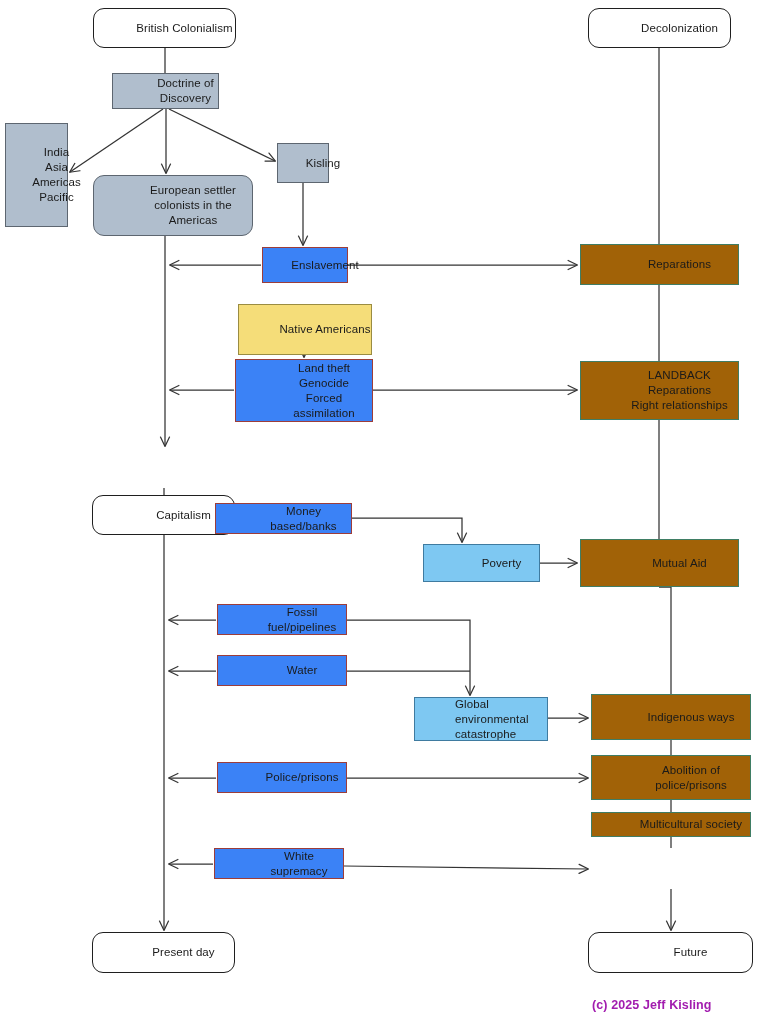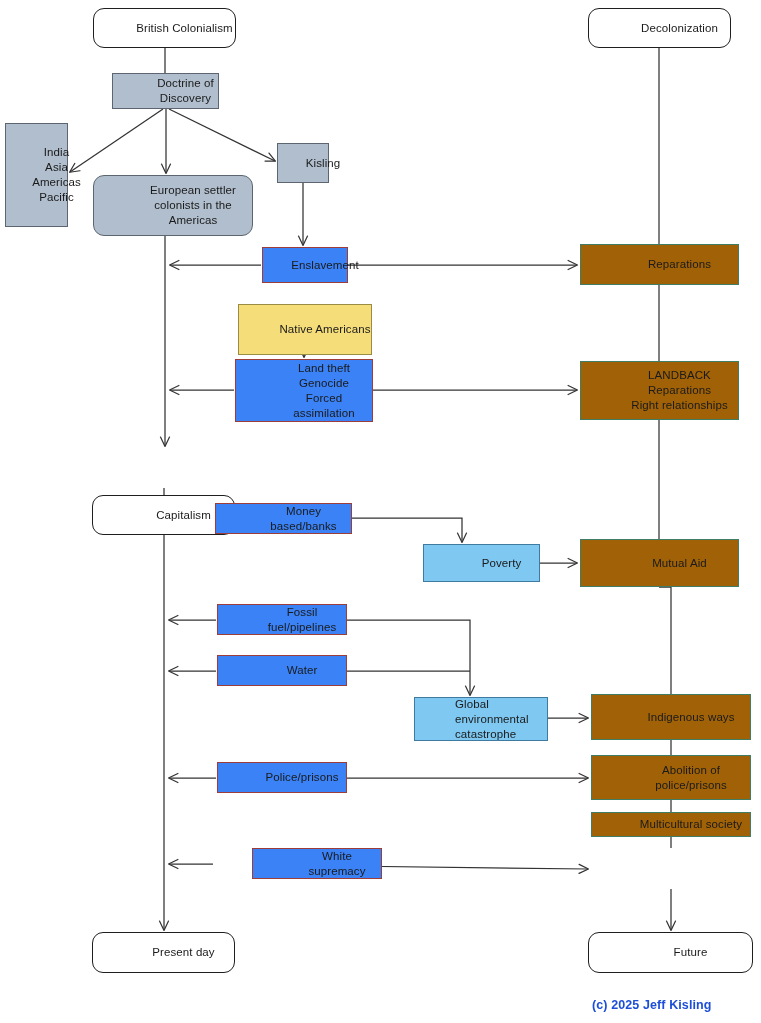--- a/index.html
+++ b/index.html
@@ -67,21 +67,21 @@
     margin-left: 20px;
   }
   .n-left {
     justify-content: flex-start;
     text-align: left;
   }
   .credit {
     position: absolute;
     font-size: 12.5px;
     font-weight: bold;
-    color: #1d4ed8;
+    color: #a21caf;
     letter-spacing: 0.1px;
     z-index: 3;
   }
 </style>
 </head>
 <body>
 
 <svg id="canvas" viewBox="0 0 761 1023">
   <defs>
     <marker id="arrow" viewBox="0 0 12 12" refX="10.5" refY="6" markerWidth="9" markerHeight="9" orient="auto-start-reverse">
@@ -174,19 +174,19 @@
     <div class="node n-red" style="left: 215px; top: 503px; width: 137px; height: 31px;">Money based/banks</div>
     <div class="node n-blue" style="left: 403px; top: 544px; width: 117px; height: 38px;">Poverty</div>
     <div class="node n-green" style="left: 580px; top: 539px; width: 159px; height: 48px;">Mutual Aid</div>
     <div class="node n-red" style="left: 217px; top: 604px; width: 130px; height: 31px;">Fossil fuel/pipelines</div>
     <div class="node n-red" style="left: 217px; top: 655px; width: 130px; height: 31px;">Water</div>
     <div class="node n-blue n-left" style="left: 394px; top: 697px; width: 134px; height: 44px;">Global environmental
 catastrophe</div>
     <div class="node n-green" style="left: 591px; top: 694px; width: 160px; height: 46px;">Indigenous ways</div>
     <div class="node n-red" style="left: 217px; top: 762px; width: 130px; height: 31px;">Police/prisons</div>
     <div class="node n-green" style="left: 591px; top: 755px; width: 160px; height: 45px;">Abolition of police/prisons</div>
-    <div class="node n-red" style="left: 214px; top: 848px; width: 130px; height: 31px; margin-left: 38px;">White supremacy</div>
+    <div class="node n-red" style="left: 214px; top: 848px; width: 130px; height: 31px;">White supremacy</div>
     <div class="node n-green" style="left: 591px; top: 812px; width: 160px; height: 25px;">Multicultural society</div>
     <div class="node n-white" style="left: 92px; top: 932px; width: 143px; height: 41px;">Present day</div>
     <div class="node n-white" style="left: 588px; top: 932px; width: 165px; height: 41px;">Future</div>
   </div>
 
 <div class="credit" style="left:592px; top:998px;">(c) 2025 Jeff Kisling</div>
 
 </body></html>

